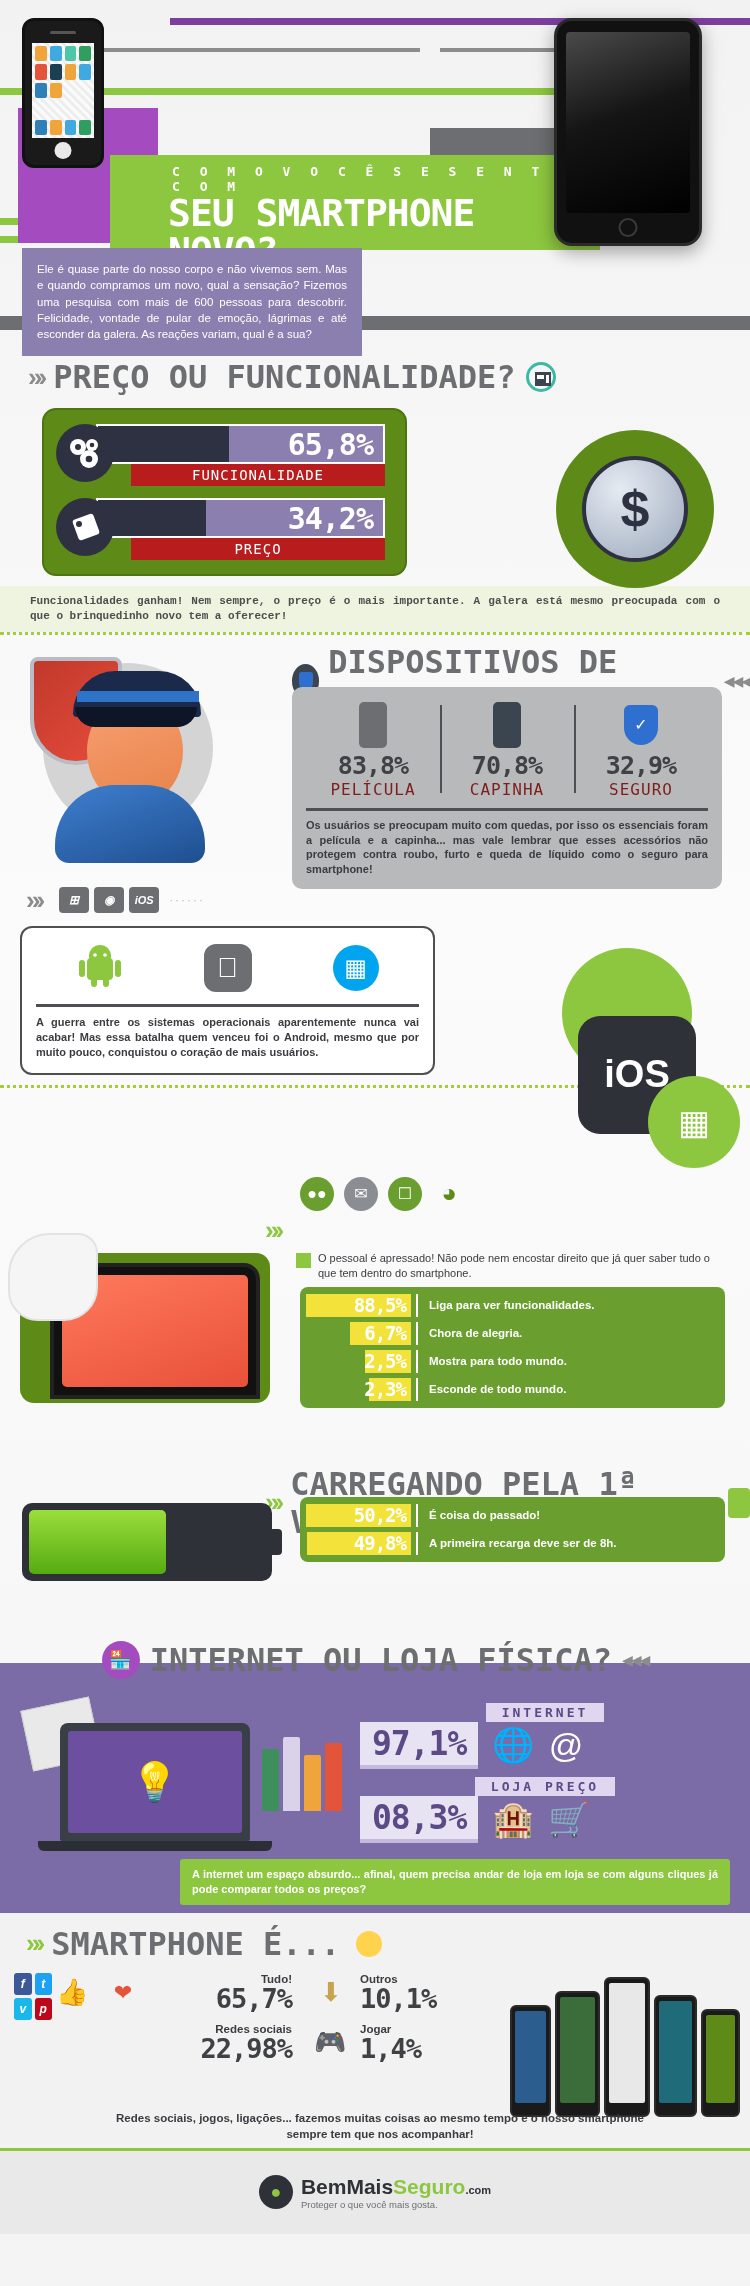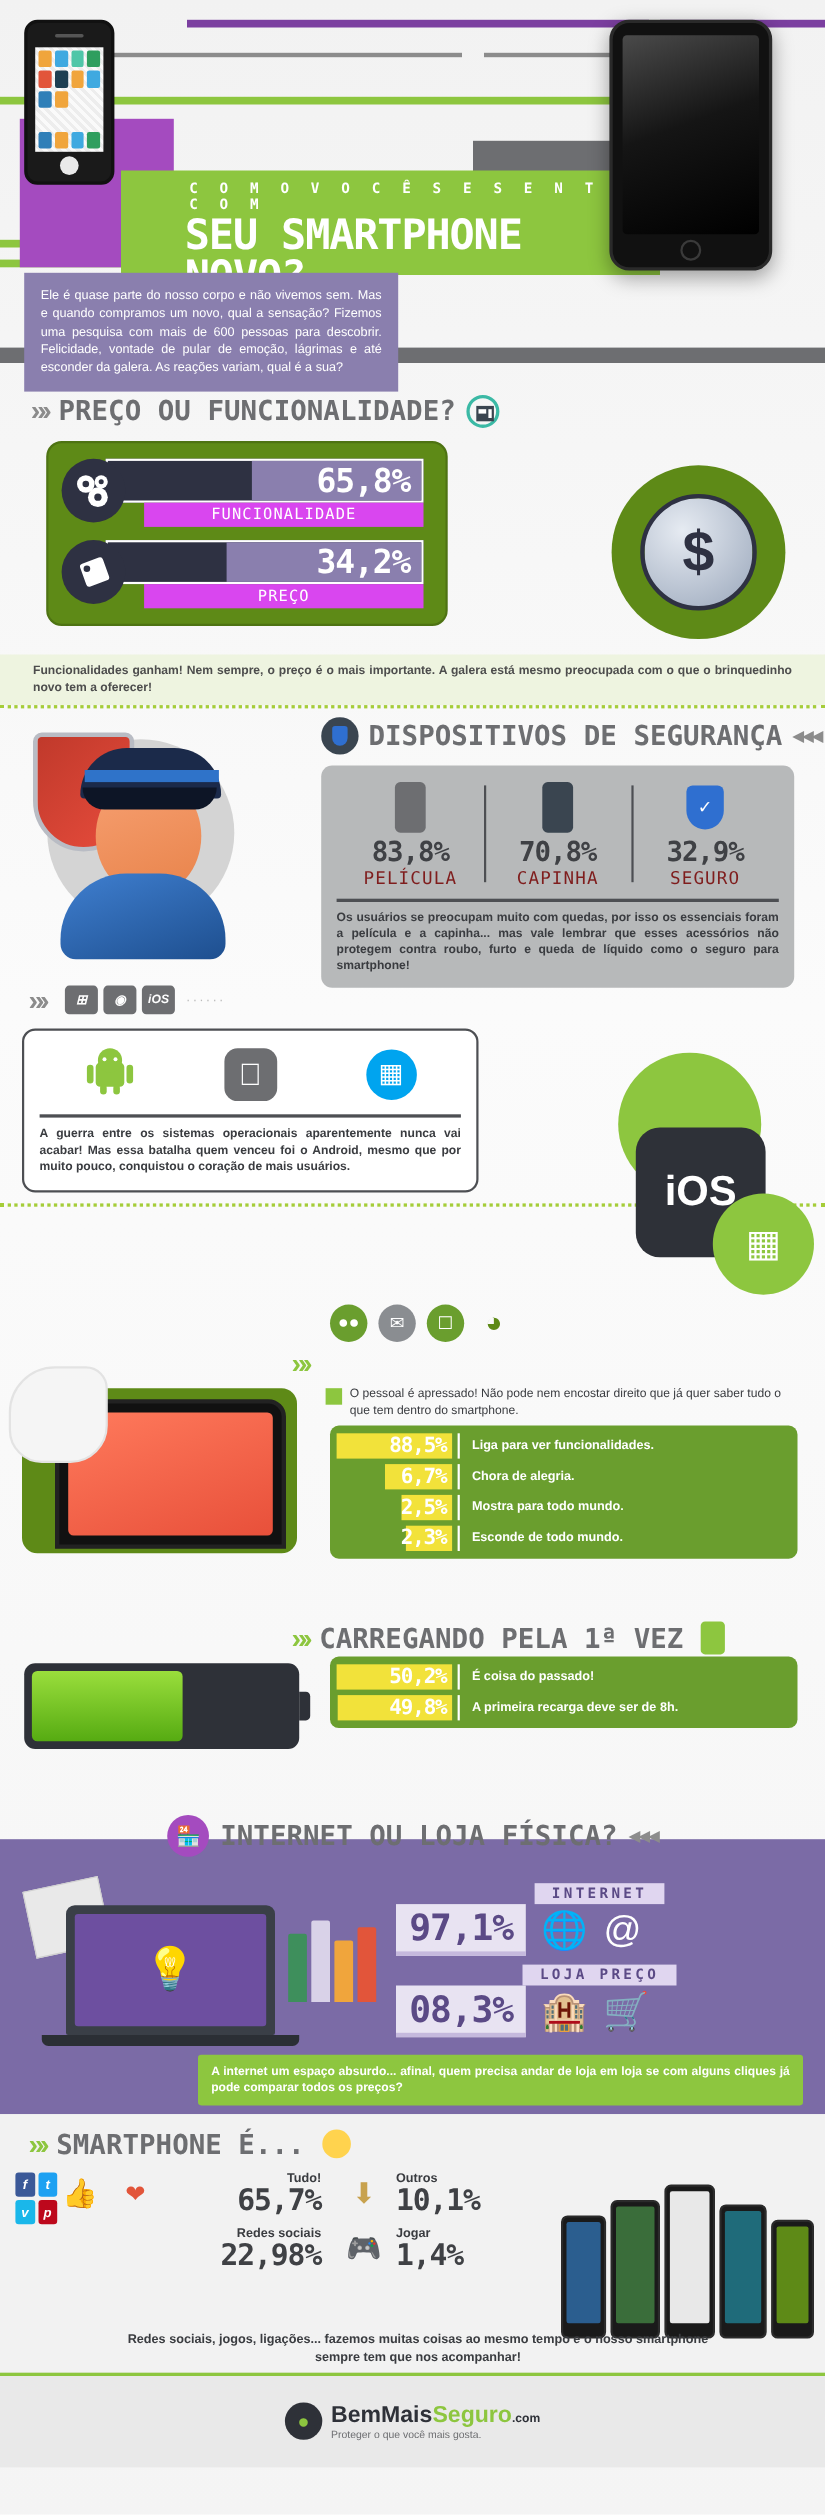--- a/index.html
+++ b/index.html
@@ -21,21 +21,21 @@
   .sect { position: relative; width: 750px; }
   .condensed { font-family: "DejaVu Sans Mono", monospace; letter-spacing: -1px; }
   .hdr {
     display: flex; align-items: center; gap: 10px;
   }
   .chev { color: #8dc63f; font-weight: bold; letter-spacing: -4px; font-size: 26px; }
   .chev.gray { color: #8c8c8c; }
   .hdr-title {
     font-family: "DejaVu Sans Mono", monospace;
     font-weight: bold;
-    font-size: 25px;
+    font-size: 32px;
     color: #6d6e71;
     letter-spacing: 0px;
   }
   .note {
     font-size: 11.5px; line-height: 1.35; font-weight: bold; color: #4d4d4d;
     text-align: justify;
   }
 
   
   .hero { position: relative; height: 340px; }
@@ -122,37 +122,37 @@
     background:#2e3142; border:2px solid #fff;
     display:flex;align-items:center;
   }
   .pct-bar .pu { position:absolute; right:0; top:0; bottom:0; width:54%; background:#8a7fae; }
   .pct-bar .val {
     position:relative; z-index:2; color:#fff; width:100%; text-align:right;
     padding-right:10px; font-family:"DejaVu Sans Mono", monospace; font-weight:bold;
     font-size:30px; letter-spacing:-1px;
   }
   .pct-label {
-    position:absolute; left:75px; top:42px; right:8px; height:22px; background:#d946ef;
+    position:absolute; left:75px; top:42px; right:8px; height:22px; background:#b91c1c;
     color:#fff; font-family:"DejaVu Sans Mono", monospace; font-size:14px;
     text-align:center; line-height:22px; letter-spacing:1px;
   }
   .big-gear {
     position:absolute; right:36px; top:22px; width:158px; height:158px;
     border-radius:50%; background:#5e8a17;
     display:flex; align-items:center; justify-content:center;
   }
   .big-gear .inner {
     width:106px;height:106px;border-radius:50%;
     background:radial-gradient(circle at 35% 30%,#e6ebf2,#9aa7bb);
     border:4px solid #2e3142; display:flex;align-items:center;justify-content:center;
     font-size:52px; color:#2e3142; font-weight:bold;
   }
   .preco-note {
-    margin:26px 0 0 0; background:#eef4e0; padding:8px 30px; font-size:11px;
+    margin:10px 0 0 0; background:#eef4e0; padding:8px 30px; font-size:11px;font-family:Liberation Mono, monospace;
   }
   .dotted { border-top:3px dotted #a5cd39; margin: 0; }
 
   
   .seg { padding: 14px 0 10px 0; position:relative; min-height:240px; }
   .cop {
     position:absolute; left:25px; top:10px; width:200px; height:210px;
   }
   .cop .blob {
     position:absolute; left:18px; top:18px; width:170px; height:170px;

